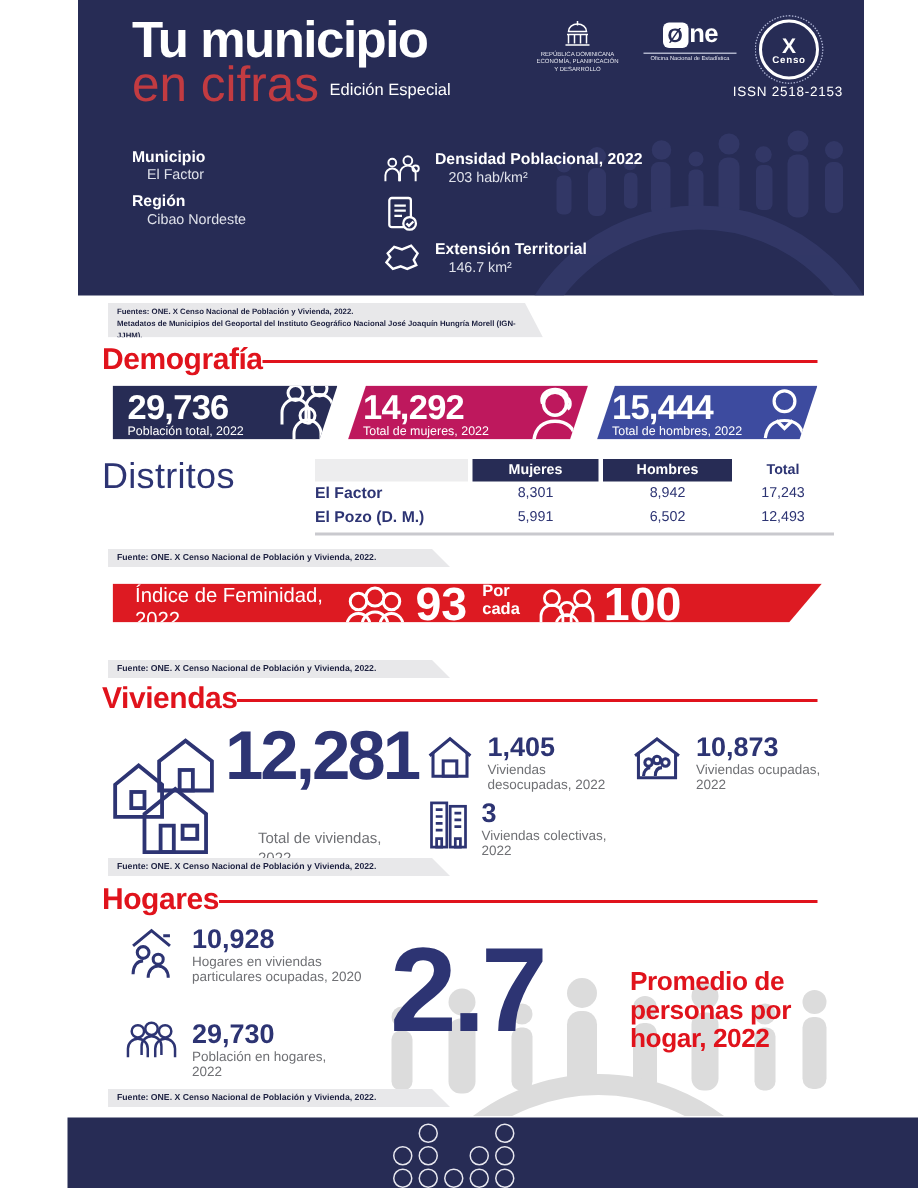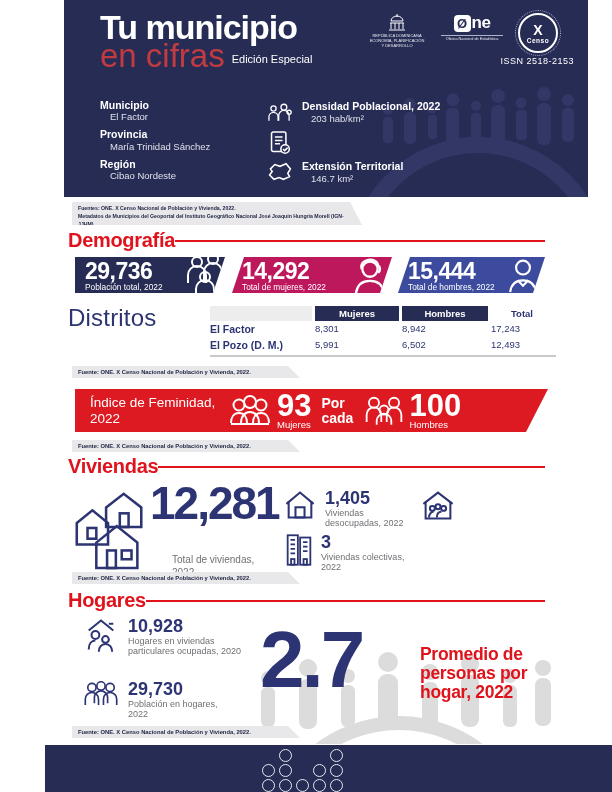--- a/index.html
+++ b/index.html
@@ -1,21 +1,21 @@
 <!DOCTYPE html>
 <html><head>
 <meta charset="utf-8">
 <style>
   * { margin:0; padding:0; box-sizing:border-box; }
   html,body { background:#fff; }
   body { font-family:"Liberation Sans", sans-serif; }
   .page { position:relative; width:612px; height:792px; background:#fff; overflow:hidden; margin:0 auto; }
 
   
-  .header { position:absolute; left:64px; top:0; width:524px; height:197px; background:#272c55; color:#fff; overflow:hidden; }
+  .header { position:absolute; left:52px; top:0; width:524px; height:197px; background:#272c55; color:#fff; overflow:hidden; }
   .hdr-watermark { position:absolute; right:0; top:62px; width:230px; height:135px; opacity:.85; }
   .title-block { position:absolute; left:36px; top:10px; }
   .title-main { font-size:34px; font-weight:bold; letter-spacing:-1px; line-height:1.05; color:#fff; }
   .title-sub-row { display:flex; align-items:baseline; margin-top:-7px; }
   .title-sub { font-size:33px; font-weight:normal; letter-spacing:0px; color:#c23b41; line-height:1.05; }
   .title-edition { font-size:11px; color:#fff; margin-left:7px; position:relative; top:-4px; }
   .logos { position:absolute; left:304px; top:13px; display:flex; gap:15px; align-items:flex-start; }
   .gov-logo { width:58px; text-align:center; }
   .gov-lines { font-size:4px; line-height:1.25; color:#e8e9f2; margin-top:2px; }
   .one-logo { width:62px; text-align:center; }
@@ -64,32 +64,32 @@
 
   
   .distritos-title { position:absolute; left:68px; top:306px; font-size:24px; color:#2d3473; line-height:1.02; letter-spacing:.2px; font-weight:normal; }
   .dtable { position:absolute; left:210px; top:306px; width:346px; }
   .dt-grid { display:grid; grid-template-columns:102px 84px 86px 62px; column-gap:3px; }
   .dt-h { height:15px; font-size:9.5px; font-weight:bold; text-align:center; line-height:15px; }
   .dt-h.blank { background:#ededee; }
   .dt-h.navy { background:#272c55; color:#fff; }
   .dt-h.total { color:#2d3473; }
   .dt-name { font-size:10.5px; font-weight:bold; color:#2d3473; line-height:16px; }
-  .dt-num { font-size:9.5px; color:#2d3473; text-align:left; line-height:16px; }
+  .dt-num { font-size:9.5px; color:#2d3473; text-align:center; line-height:16px; }
   .dt-rule { height:2px; background:#c9c9ce; margin-top:2px; }
 
   
-  .fem { position:absolute; left:75px; top:389px; width:473px; height:43px; background:#dd1a22; color:#fff; clip-path:polygon(0 0,100% 0,calc(100% - 22px) 100%,0 100%); display:flex; align-items:center; }
+  .fem { position:absolute; left:75px; top:389px; width:473px; height:26px; background:#dd1a22; color:#fff; clip-path:polygon(0 0,100% 0,calc(100% - 22px) 100%,0 100%); display:flex; }
   .fem-title { width:152px; padding-left:15px; font-size:13.5px; line-height:1.15; }
   .fem-icon { width:46px; color:#fff; margin-right:4px; flex:0 0 auto; }
   .fem-icon.men { width:42px; margin-left:6px; }
   .fem-numcol { line-height:1; margin-right:6px; }
   .fem-num { font-size:31px; font-weight:bold; line-height:.9; }
   .fem-numlbl { font-size:9.5px; }
-  .fem-mid { font-size:14px; font-weight:bold; line-height:1.05; margin:0 4px; }
+  .fem-mid { font-size:11px; font-weight:bold; line-height:1.05; margin:0 4px; }
 
   
   .viv-icon-main { position:absolute; left:70px; top:484px; width:80px; height:86px; color:#2d3473; }
   .viv-total { position:absolute; left:150px; top:480px; font-size:46px; font-weight:bold; letter-spacing:-2px; color:#2d3473; line-height:1; }
   .viv-total-lbl { position:absolute; left:172px; top:554px; font-size:10px; color:#6f7074; line-height:1.25; }
   .stat { position:absolute; display:flex; gap:8px; }
   .stat .s-icon { color:#2d3473; flex:0 0 auto; }
   .stat .s-val { font-size:18px; font-weight:bold; color:#2d3473; line-height:1; }
   .stat .s-lbl { font-size:9px; color:#6f7074; line-height:1.15; margin-top:1px; }
   .stat-desocupadas { left:283px; top:489px; } .stat-desocupadas .s-lbl { width:92px; }
@@ -181,24 +181,20 @@
     </div>
 
     <div class="issn">ISSN 2518-2153</div>
 
     <div class="info-left">
       <div class="info-item">
         <div class="info-label">Municipio</div>
         <div class="info-value">El Factor</div>
       </div>
       <div class="info-item">
-        <div class="info-label">Provincia</div>
-        <div class="info-value">María Trinidad Sánchez</div>
-      </div>
-      <div class="info-item">
         <div class="info-label">Región</div>
         <div class="info-value">Cibao Nordeste</div>
       </div>
     </div>
 
     <div class="info-right">
       <div class="iright-row">
         <span class="iright-icon">
           <svg width="26" height="24" viewBox="0 0 40 30" fill="none" stroke="currentColor" stroke-width="2">
             <circle cx="10" cy="8" r="4"></circle>
@@ -393,20 +389,24 @@
     <span class="s-icon">
       <svg width="36" height="32" viewBox="0 0 32 28" fill="none" stroke="currentColor" stroke-width="1.8">
         <path d="M3 13 L16 3 L29 13"></path>
           <path d="M5 11v15h22V11"></path>
         <circle cx="11" cy="17" r="2.2"></circle>
           <circle cx="16" cy="15.5" r="2.2"></circle>
           <circle cx="21" cy="17" r="2.2"></circle>
         <path d="M8 25c0-3 2-5 4-5m3 5c0-3 1-5 4-5"></path>
       </svg>
     </span>
+    <div>
+      <div class="s-val">10,873</div>
+      <div class="s-lbl">Viviendas ocupadas, 2022</div>
+    </div>
   </div>
 
   <div class="stat stat-colectivas">
     <span class="s-icon">
       <svg width="28" height="34" viewBox="0 0 24 30" fill="none" stroke="currentColor" stroke-width="1.6">
         <rect x="2" y="2" width="9" height="26"></rect>
           <rect x="13" y="4" width="9" height="24"></rect>
         <path d="M4.5 6h4 M4.5 10h4 M4.5 14h4 M4.5 18h4 M15.5 8h4 M15.5 12h4 M15.5 16h4"></path>
         <rect x="5" y="23" width="3" height="5"></rect>
           <rect x="16" y="23" width="3" height="5"></rect>

